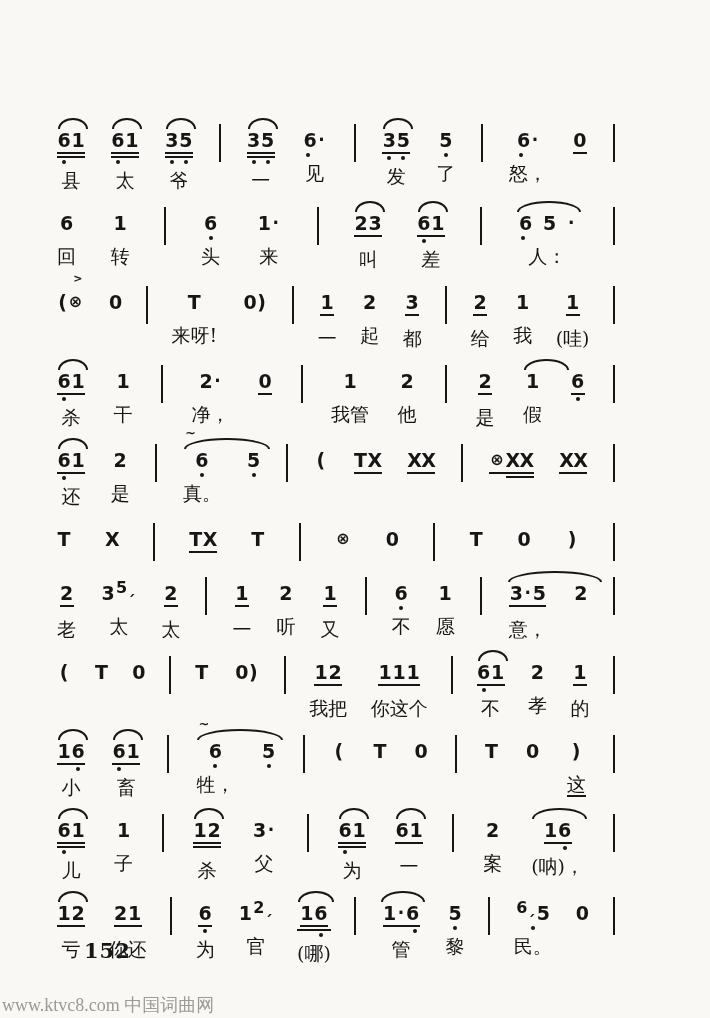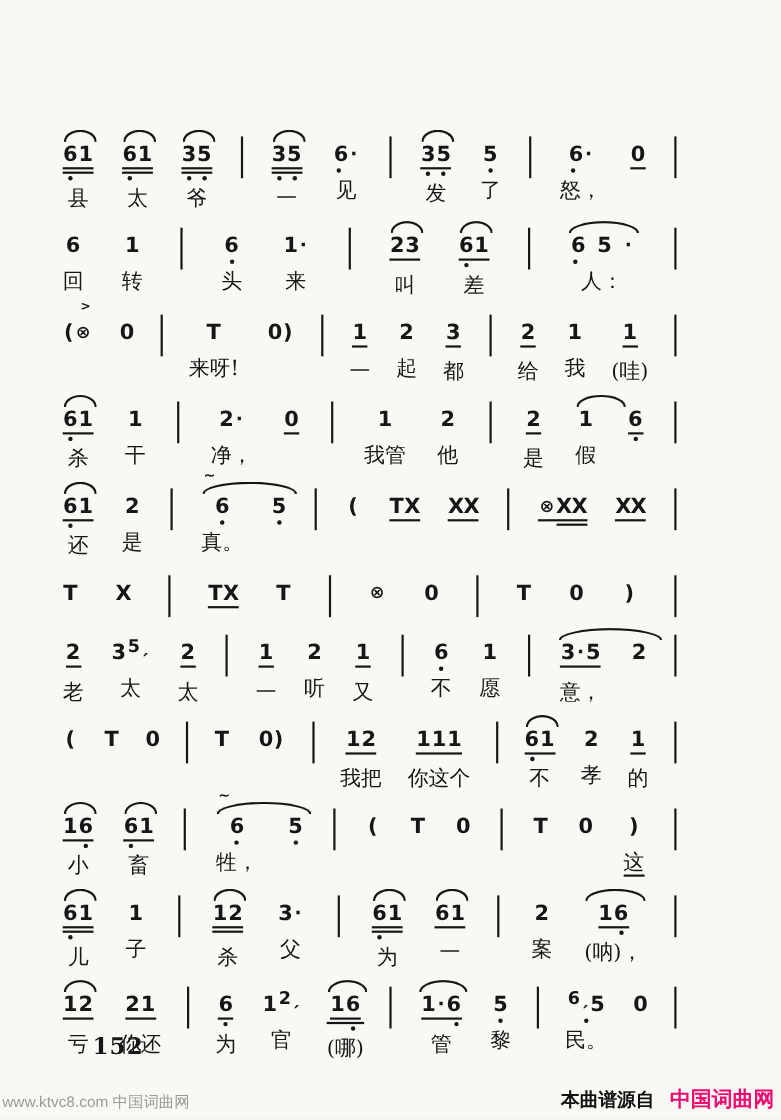--- a/index.html
+++ b/index.html
@@ -25,22 +25,22 @@
   .arc.a2{width:215%;z-index:2;}
   .trm{position:absolute;top:-8px;left:2px;font-weight:bold;font-size:13px;line-height:10px;}
   .acc{position:absolute;top:-4px;left:58%;font-weight:bold;font-size:11px;line-height:9px;}
   .g{font-weight:bold;font-size:16px;line-height:11px;align-self:flex-start;margin:0 1px;}
   .lyric{margin-top:3px;font-size:19px;line-height:22px;white-space:nowrap;
          font-family:"DejaVu Serif","Liberation Serif",serif;}
   .lyric.lyu{border-bottom:2px solid #161616;}
   .bar{width:2px;height:38px;background:#161616;margin-top:8px;}
   .pagenum{position:absolute;left:84px;top:938px;font-size:21px;font-weight:bold;
            font-family:"DejaVu Serif","Liberation Serif",serif;letter-spacing:1px;}
-  .wm-left{position:absolute;left:2px;top:993px;font-size:14px;color:#9a9a9a;
-           font-family:Liberation Sans, sans-serif;}
+  .wm-left{position:absolute;left:2px;top:993px;font-size:18px;color:#9a9a9a;
+           font-family:Liberation Serif, serif;}
   .footer-right{position:absolute;right:6px;top:986px;font-weight:bold;}
   .footer-right .blk{font-size:17px;color:#111;margin-right:14px;}
   .footer-right .red{font-size:19px;}
 </style>
 </head>
 <body>
 
 <div class="page">
   <div id="score">
       <div class="row">
@@ -1163,16 +1163,13 @@
           </div>
           <div class="dotsrow">
             <span class="dc"></span>
           </div>
         </div>
         <div class="bar"></div>
       </div>
     </div>
   <div class="pagenum">152</div>
   <div class="wm-left">www.ktvc8.com 中国词曲网</div>
-  <div class="footer-right">
-    <span class="blk">本曲谱源自</span><span class="red" style="color: rgb(238, 10, 110);">中国词曲网</span>
-  </div>
 </div>
 
 </body></html>

